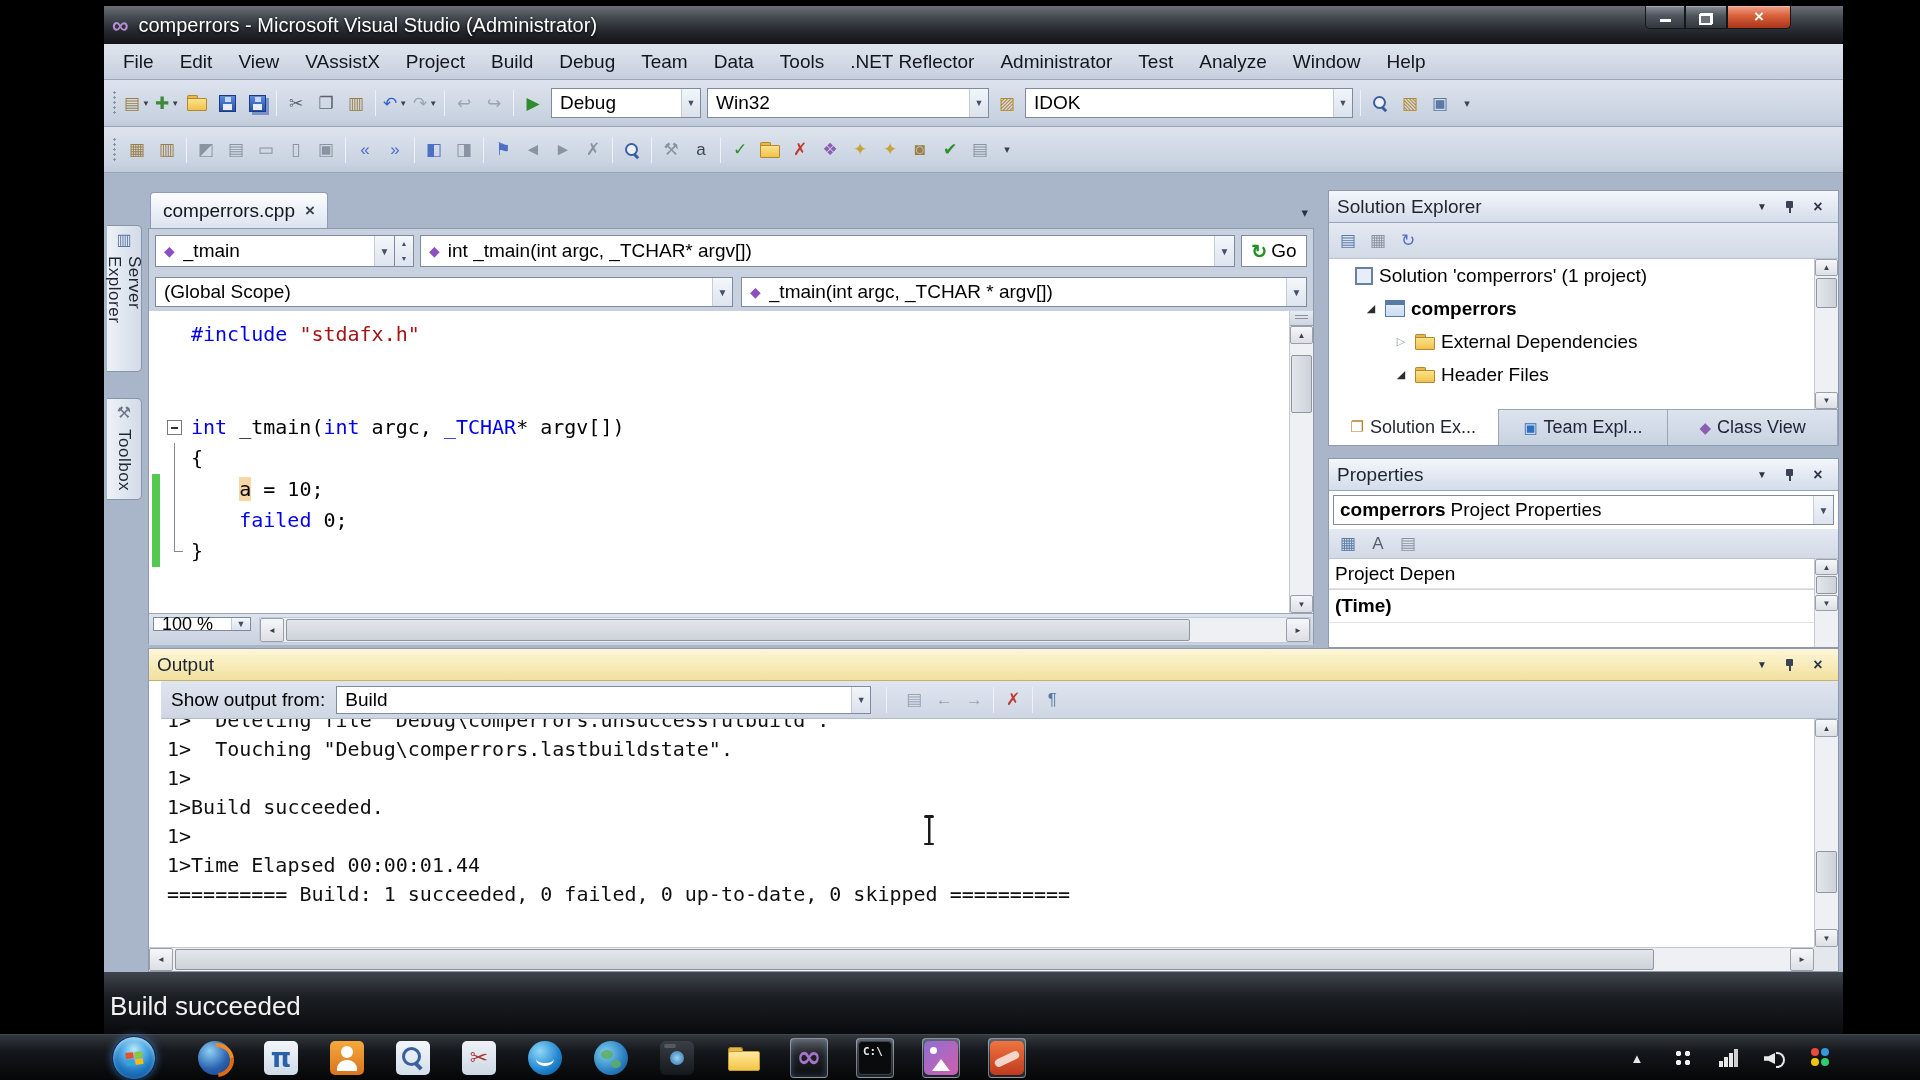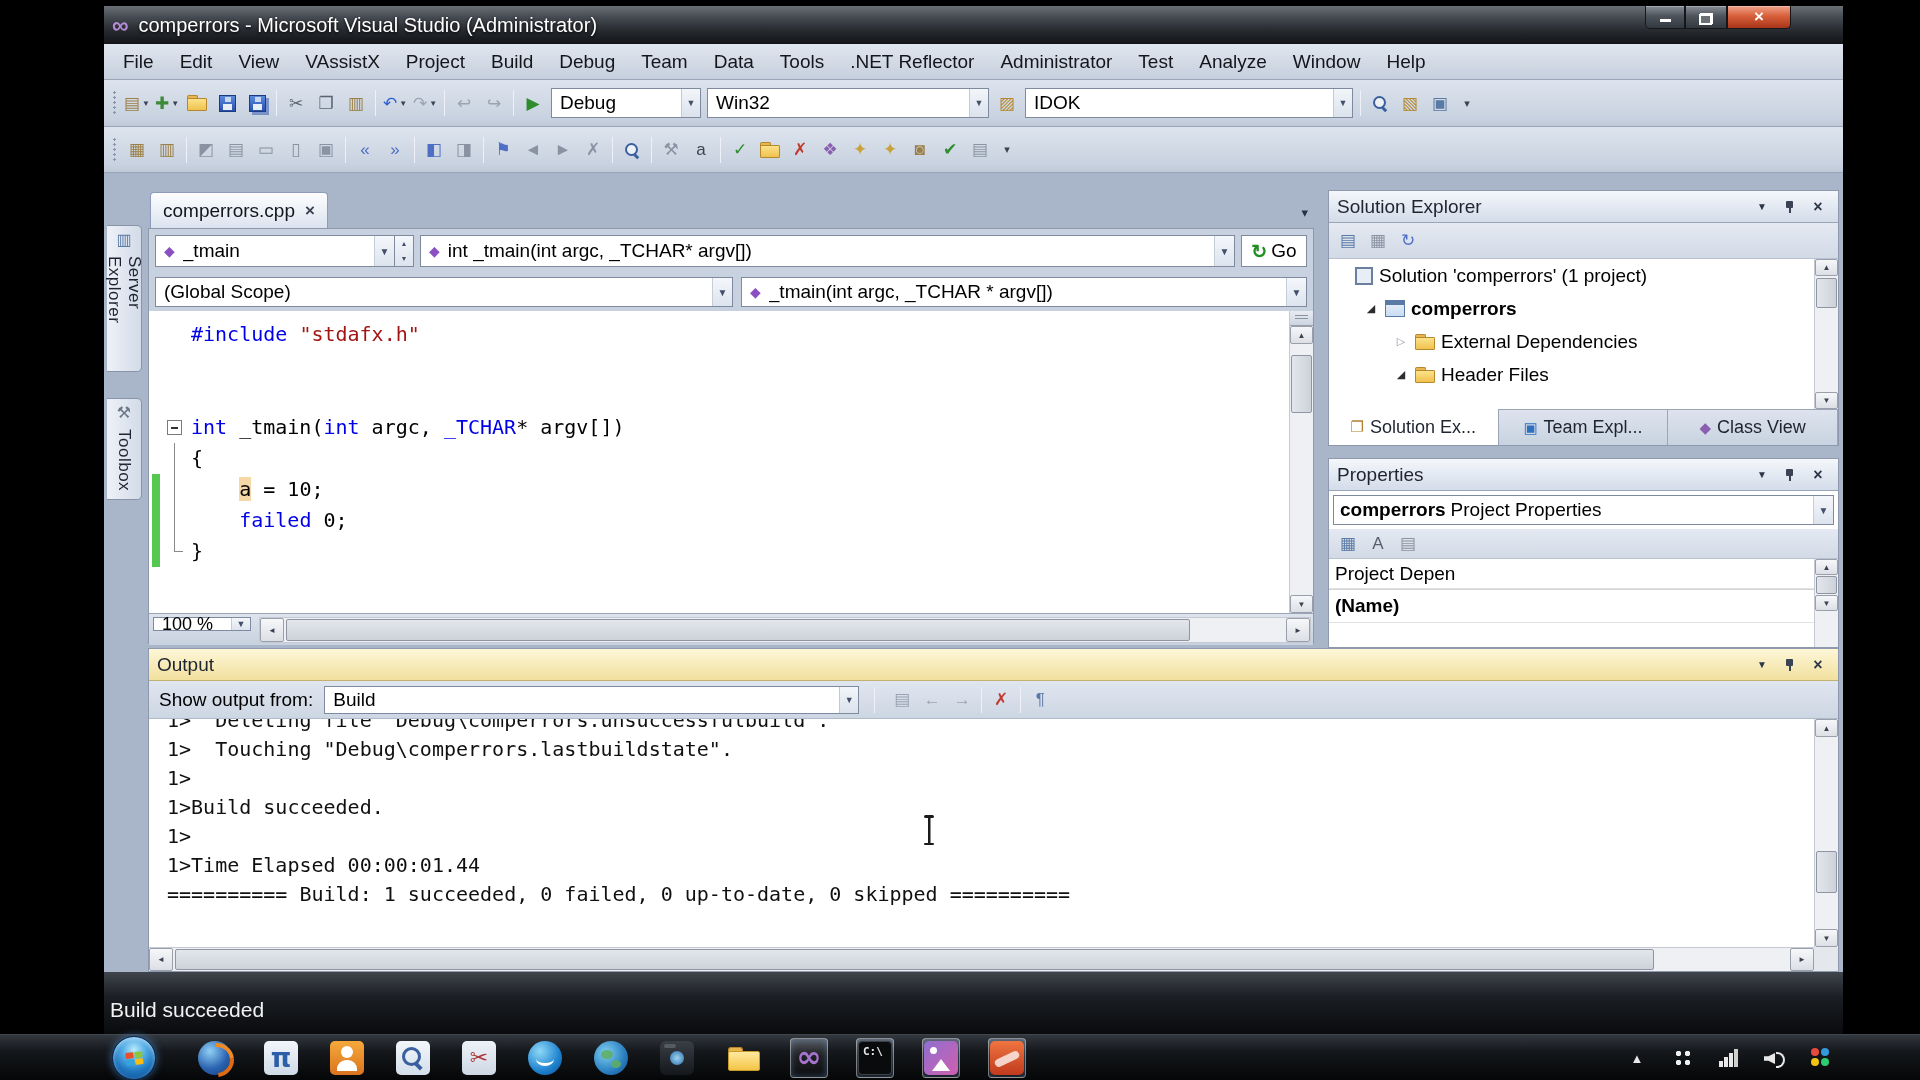--- a/index.html
+++ b/index.html
@@ -162,41 +162,41 @@
   .props-toolbar{position:absolute;left:0;top:70px;right:0;height:30px;background:linear-gradient(#e4e9f2,#d2dae6);border-bottom:1px solid #b8c2d2;display:flex;align-items:center;padding-left:4px}
   .pgrid{position:absolute;left:0;top:100px;right:24px;bottom:0;overflow:hidden;background:#fff}
   .prow{height:30px;display:flex;align-items:center;padding-left:6px;font-size:19px;border-bottom:1px solid #e2e2e2;white-space:nowrap;overflow:hidden}
   .prow.b{height:34px;border-top:1px solid #d4d4d4}
   .pgrid-scroll{position:absolute;right:0;top:100px;width:24px;bottom:0;background:#eef0f3;border-left:1px solid #c5cad2}
   .pgrid-scroll .up{top:0;left:0;right:0;height:16px}
   .pgrid-scroll .down{top:36px;left:0;right:0;height:16px}
   .pgrid-scroll .sb-thumb{left:1px;right:1px;top:17px;height:18px}
 
   
-  .out-toolbar{position:absolute;left:0;top:32px;right:0;height:38px;background:linear-gradient(#e0e6f0,#cdd6e3);border-bottom:1px solid #b0bac9;display:flex;align-items:center;padding-left:10px;gap:8px}
+  .out-toolbar{position:absolute;left:12px;top:32px;right:0;height:38px;background:linear-gradient(#e0e6f0,#cdd6e3);border-bottom:1px solid #b0bac9;display:flex;align-items:center;padding-left:10px;gap:8px}
   .out-label{font-size:19px;white-space:nowrap}
   .obtns{display:flex;align-items:center}
   .out-text{position:absolute;left:0;top:70px;right:24px;bottom:24px;overflow:hidden;background:#fff}
   .out-lines{margin-top:-13px;padding-left:18px}
   .out-line{white-space:pre;font:20px/29px "DejaVu Sans Mono",monospace;color:#101010}
   .ibeam{position:absolute;left:772px;top:96px;width:16px;height:30px;background:linear-gradient(#1b1b1b,#1b1b1b) center/2.5px 100% no-repeat}
   .ibeam::before{content:"";position:absolute;top:0;left:3px;right:3px;height:2.5px;background:#1b1b1b;border-radius:2px}
   .ibeam::after{content:"";position:absolute;bottom:0;left:3px;right:3px;height:2.5px;background:#1b1b1b;border-radius:2px}
   .out-vscroll{position:absolute;right:0;top:70px;width:24px;bottom:24px;background:#eef0f3;border-left:1px solid #c5cad2}
   .out-vscroll .up{top:0;left:0;right:0;height:18px}
   .out-vscroll .down{bottom:0;left:0;right:0;height:18px}
   .out-vscroll .sb-thumb{left:1px;right:1px;top:132px;height:42px}
   .out-hscroll{position:absolute;left:0;bottom:0;right:24px;height:24px;background:#eef0f3;border-top:1px solid #c5cad2}
   .out-hscroll .hleft{left:0;top:0;bottom:0;width:24px}
   .out-hscroll .hright{right:0;top:0;bottom:0;width:24px}
   .out-hscroll .hthumb{left:26px;right:160px;top:1px;bottom:1px}
   .out-corner{position:absolute;right:0;bottom:0;width:24px;height:24px;background:#e4e7ec}
 
   .statusbar{position:absolute;left:0;bottom:0;width:100%;height:62px;display:flex;align-items:flex-end;padding:0 0 12px 6px;
-    background:linear-gradient(#40454d,#1b1e23 40%,#0a0b0d);color:#f2f2f2;font-size:21px}
+    background:linear-gradient(#40454d,#1b1e23 40%,#0a0b0d);color:#f2f2f2;font-size:26px}
 
   
   .taskbar{position:absolute;left:0;top:1034px;width:1920px;height:46px;background:linear-gradient(#33383f,#15181c 35%,#050607);border-top:1px solid #40454c}
   .orb{position:absolute;left:112px;top:1px;width:44px;height:44px;border-radius:50%;border:1px solid #0a2f5c;
     background:radial-gradient(circle at 50% 30%,#baeafc 0%,#57b0e8 30%,#1f77c0 60%,#0c4586 100%);
     box-shadow:0 0 9px rgba(90,170,255,.55),inset 0 2px 4px rgba(255,255,255,.6)}
   .orb-flag{position:absolute;left:13px;top:15px;width:18px;height:15px;display:grid;grid-template-columns:8px 8px;grid-template-rows:6px 6px;gap:1px;transform:rotate(-7deg)}
   .orb-flag i{border-radius:1px}
   .orb-flag .f1{background:#e8502c}.orb-flag .f2{background:#8cc63e}.orb-flag .f3{background:#33a3dc}.orb-flag .f4{background:#fbbc12}
   .tb-apps{position:absolute;left:196px;top:3px;height:40px;display:flex;gap:28px;align-items:center}
@@ -666,21 +666,21 @@
           </span>
           <span class="tbtn">
             <span class="i-g" style="color: rgb(138, 147, 161);">▤</span>
           </span>
         </div>
       <div class="pgrid">
           <div class="prow">
             <span class="prow-l">Project Depen</span>
           </div>
           <div class="prow b">
-            <span class="prow-l">(Name)</span>
+            <span class="prow-l">(Time)</span>
           </div>
         </div>
       <div class="pgrid-scroll">
         <div class="sb-btn up">▲</div>
         <div class="sb-thumb"></div>
         <div class="sb-btn down">▼</div>
       </div>
     </div>
 
     <div class="panel out-panel">

